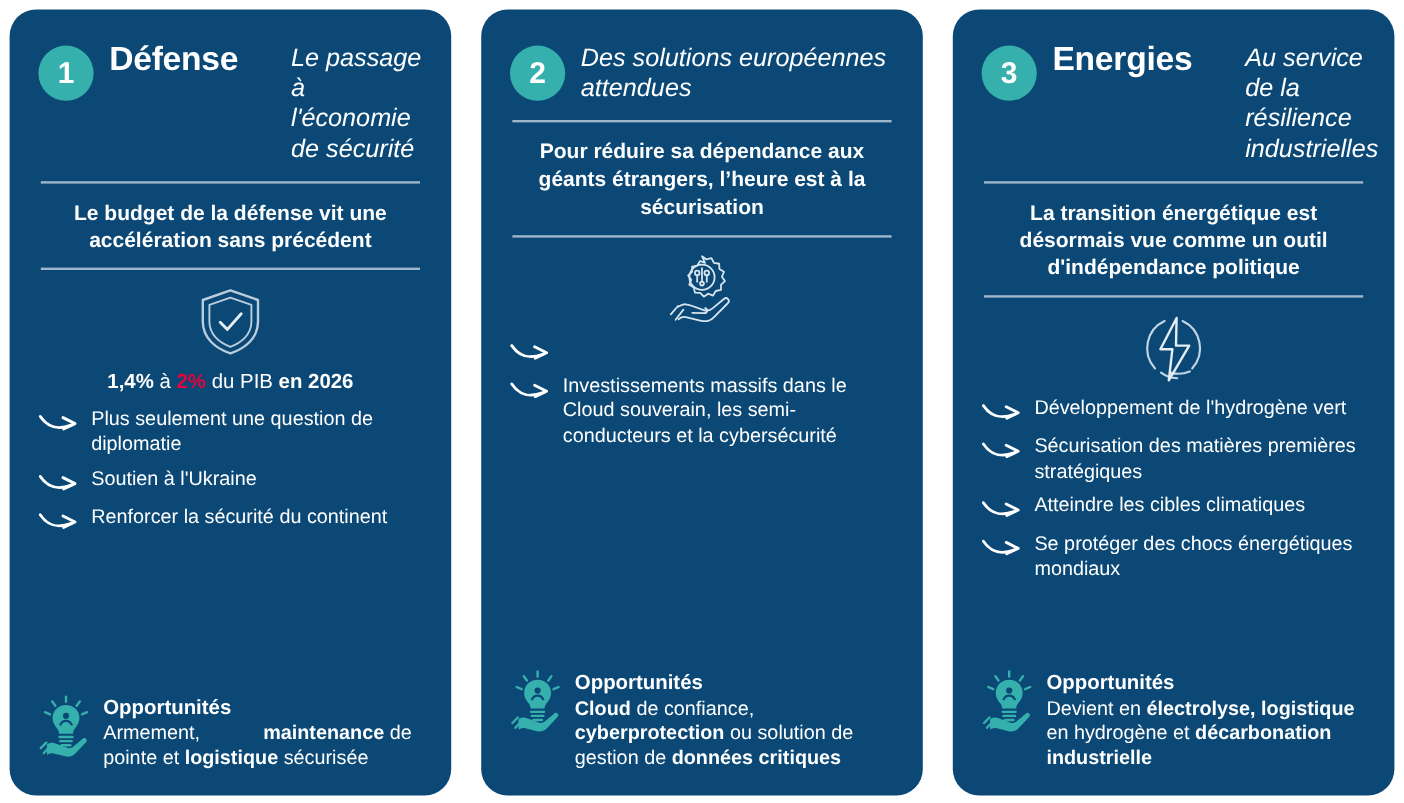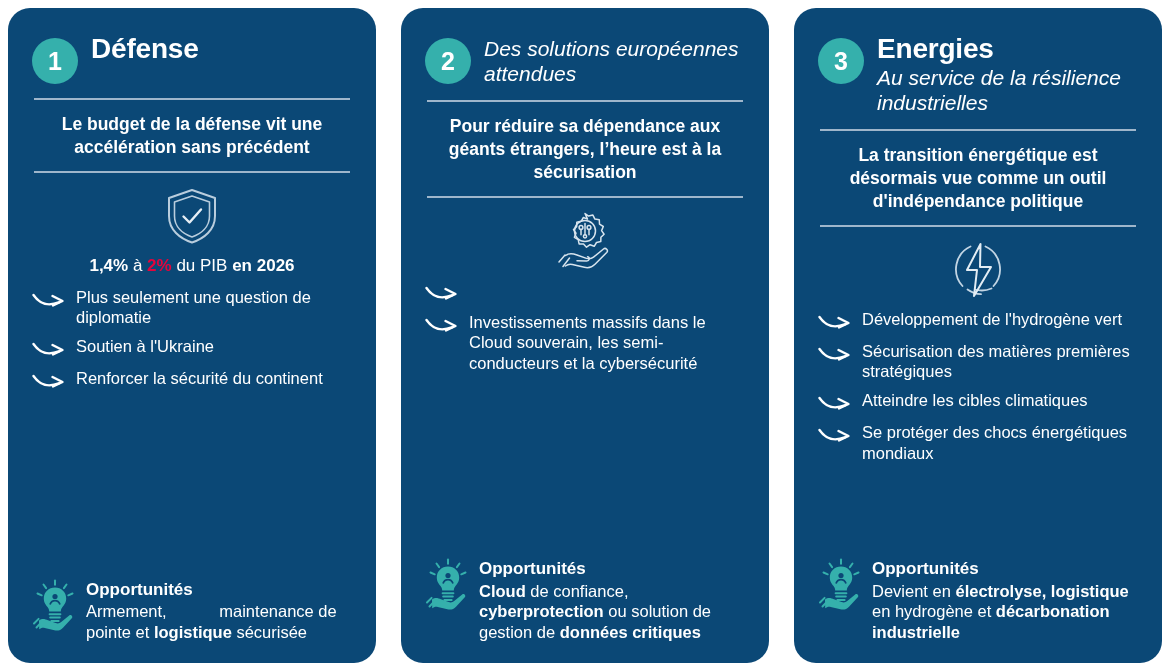--- a/index.html
+++ b/index.html
@@ -25,21 +25,21 @@
   }
   
   .card-head{display:flex;flex-direction:row;align-items:flex-start;gap:13px;}
   .badge{
     width:46px;height:46px;min-width:46px;border-radius:50%;
     background:#35b0ac;color:#ffffff;
     display:flex;align-items:center;justify-content:center;
     font-size:25px;font-weight:bold;line-height:1;
     margin-top:4px;
   }
-  .head-text{display:flex;flex-direction:column;}
+  .head-text{display:flex;flex-direction:row;gap:44px;}
   .card-title{font-size:28px;font-weight:bold;line-height:1.04;letter-spacing:-0.2px;}
   .card-sub{font-size:21px;font-style:italic;line-height:1.2;margin-top:2px;}
   
   .rule{height:2px;background:#9fb6cb;margin:14px 2px 0 2px;flex:none;}
   .rule.r2{margin-top:12px;}
   
   .lead{
     font-size:17.5px;font-weight:bold;line-height:1.3;
     text-align:center;margin:13px 4px 0 4px;
   }
@@ -63,20 +63,21 @@
 </style>
 </head>
 <body>
 
 <div class="board" id="board">
     <div class="card">
       <div class="card-head">
         <div class="badge">1</div>
         <div class="head-text">
           <div class="card-title">Défense</div>
+          <div class="card-sub">Le passage à l'économie de sécurité</div>
         </div>
       </div>
       <div class="rule"></div>
       <div class="lead">Le budget de la défense vit une accélération sans précédent</div>
       <div class="rule r2"></div>
       <div class="hero">
         <svg width="62" height="62" viewBox="0 0 62 62" fill="none">
       <path d="M31 5 L54 13 V31 C54 45 43 53.5 31 57.5 C19 53.5 8 45 8 31 V13 Z" stroke="#b9cddd" stroke-width="2" fill="none" stroke-linejoin="round"></path>
       <path d="M31 11 L48.5 17 V31 C48.5 42 40 48.8 31 52 C22 48.8 13.5 42 13.5 31 V17 Z" stroke="#b9cddd" stroke-width="1.6" fill="none" stroke-linejoin="round"></path>
       <path d="M22.5 31.5 L28.5 37.5 L40 24.5" stroke="#e6eef5" stroke-width="2.4" fill="none" stroke-linecap="round" stroke-linejoin="round"></path>
@@ -123,21 +124,21 @@
       <g stroke="#35b0ac" stroke-width="2" stroke-linecap="round">
         <path d="M17.6 35.2 h10.8"></path>
         <path d="M18.2 38.6 h9.6"></path>
         <path d="M19.4 42 h7.2"></path>
       </g>
       <path d="M2 44.5 l4.6-4.6 M4.5 48.5 l5-5.4" stroke="#35b0ac" stroke-width="2" stroke-linecap="round"></path>
       <path d="M7 41.5 c3.2-2.6 6-1.6 9 -0.3 l7.6 2.8 c2.4 0.9 4 0.3 5.6-1 l8-6.6
                c1.8-1.5 4.2 1.2 2.6 2.9 l-8.8 9.4 c-2.4 2.6-5.2 3.4-8.6 2.6 l-9.6-2.4
                c-2.2-0.6-4 0-5.6 1.3" fill="#35b0ac" stroke="none"></path>
     </svg></span>
-        <div class="opp-text"><span class="opp-title">Opportunités</span><span class="opp-body"><span style="font-weight: normal;">Armement</span><span>, </span><span style="font-weight: normal; padding-left: 48px;">maintenance</span><span> de pointe et </span><span style="font-weight: bold;">logistique</span><span> sécurisée</span></span></div>
+        <div class="opp-text"><span class="opp-title">Opportunités</span><span class="opp-body"><span style="font-weight: normal;">Armement</span><span>, </span><span style="font-weight: bold; padding-left: 48px;">maintenance</span><span> de pointe et </span><span style="font-weight: bold;">logistique</span><span> sécurisée</span></span></div>
       </div>
     </div>
     <div class="card">
       <div class="card-head">
         <div class="badge">2</div>
         <div class="head-text">
           <div class="card-sub">Des solutions européennes attendues</div>
         </div>
       </div>
       <div class="rule"></div>

